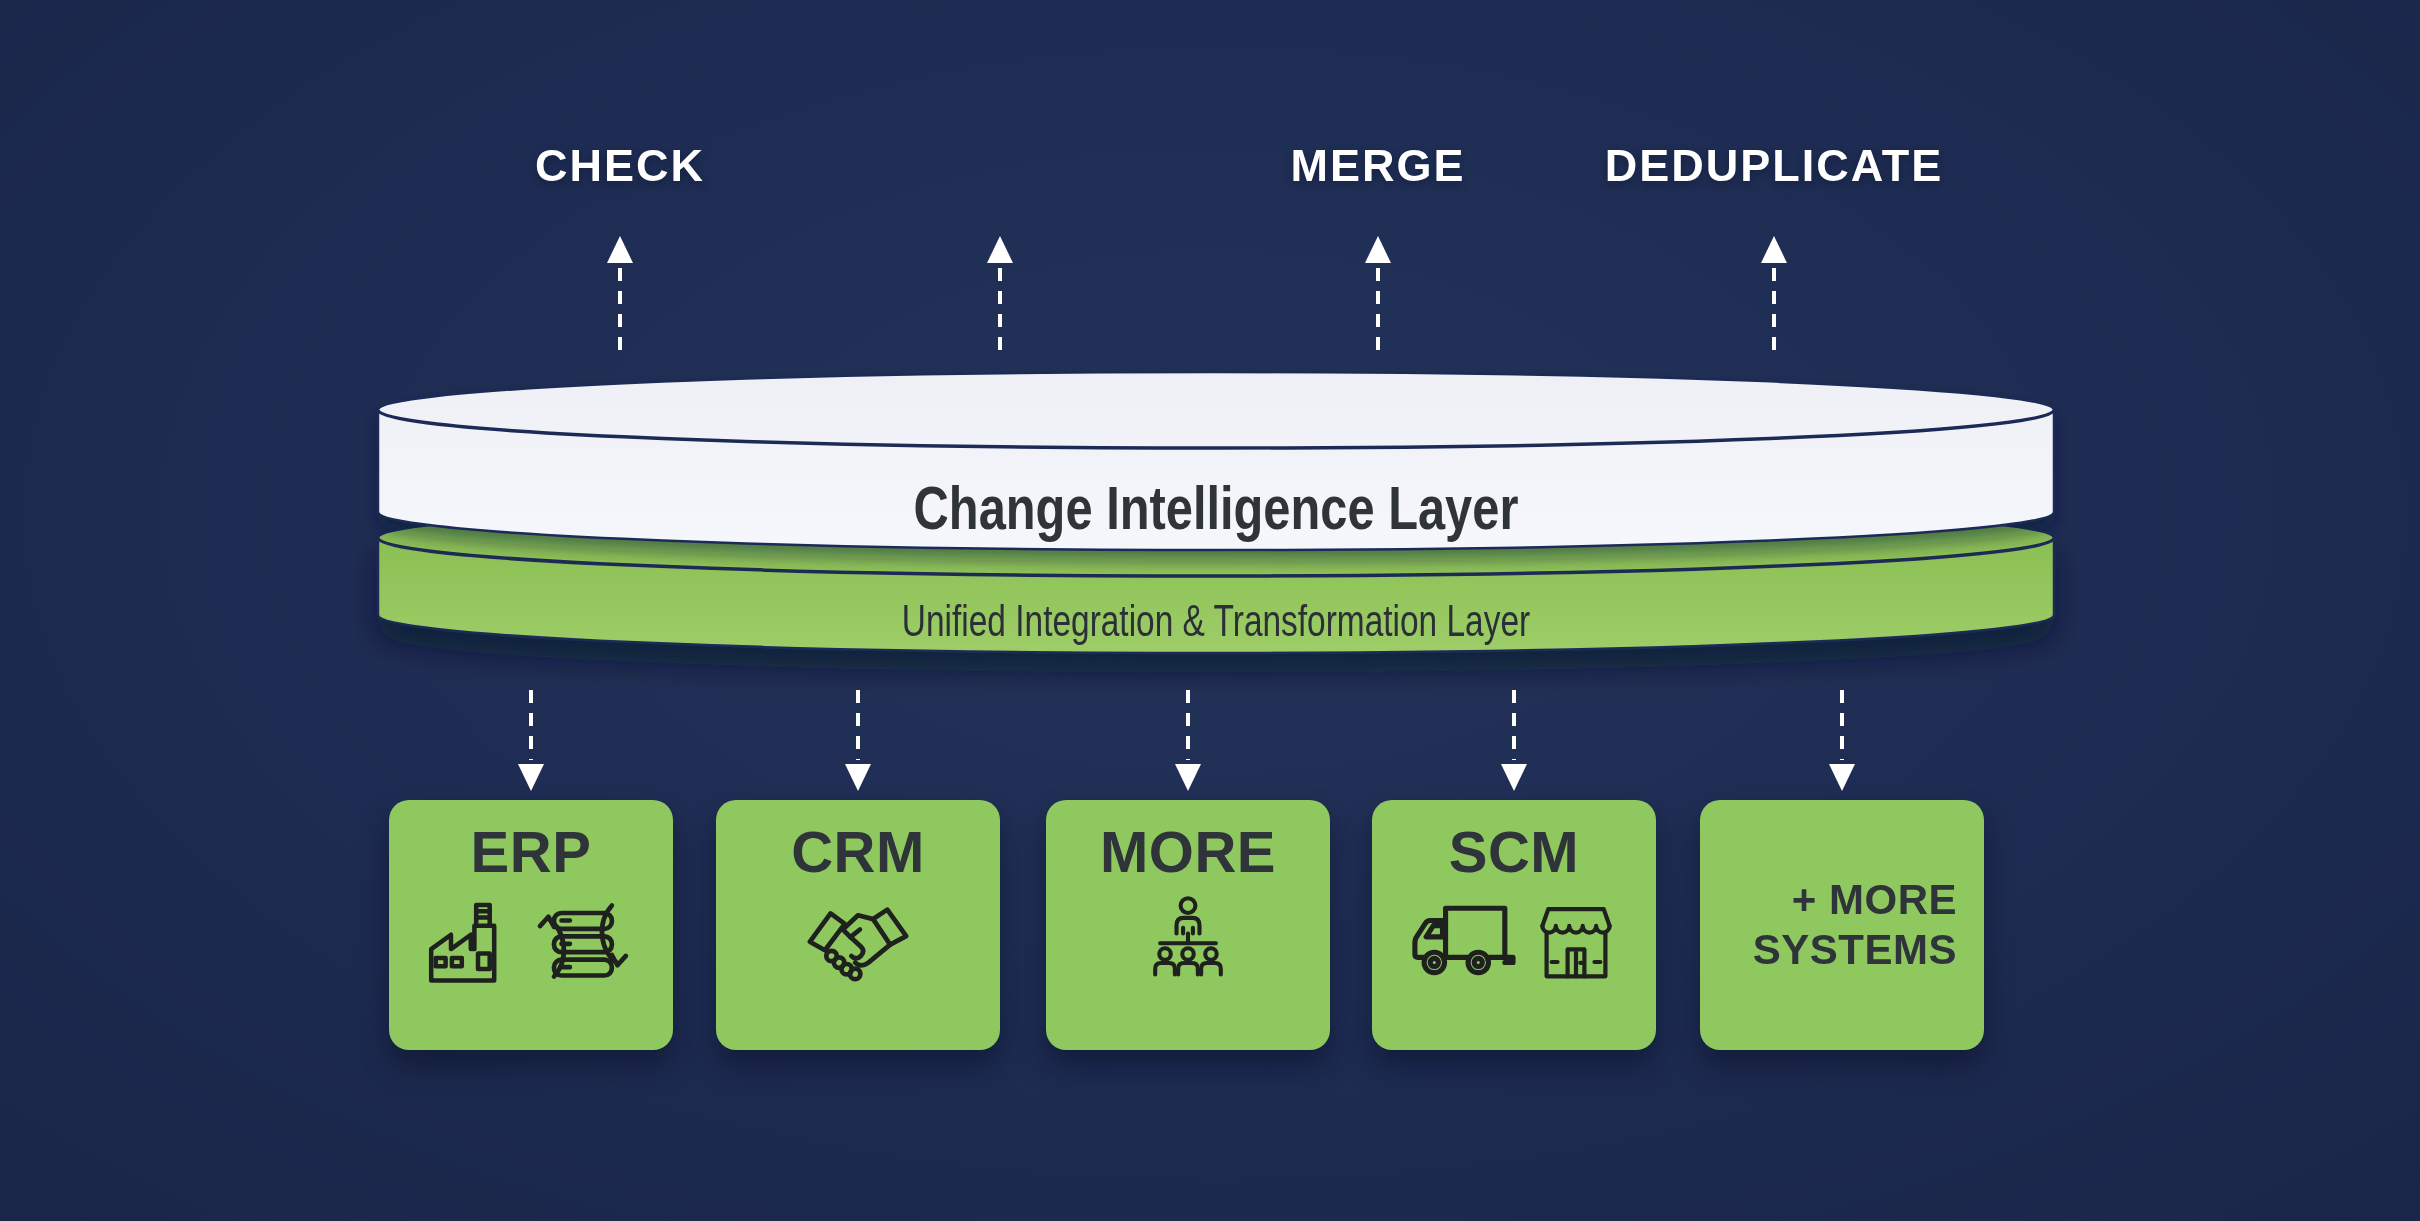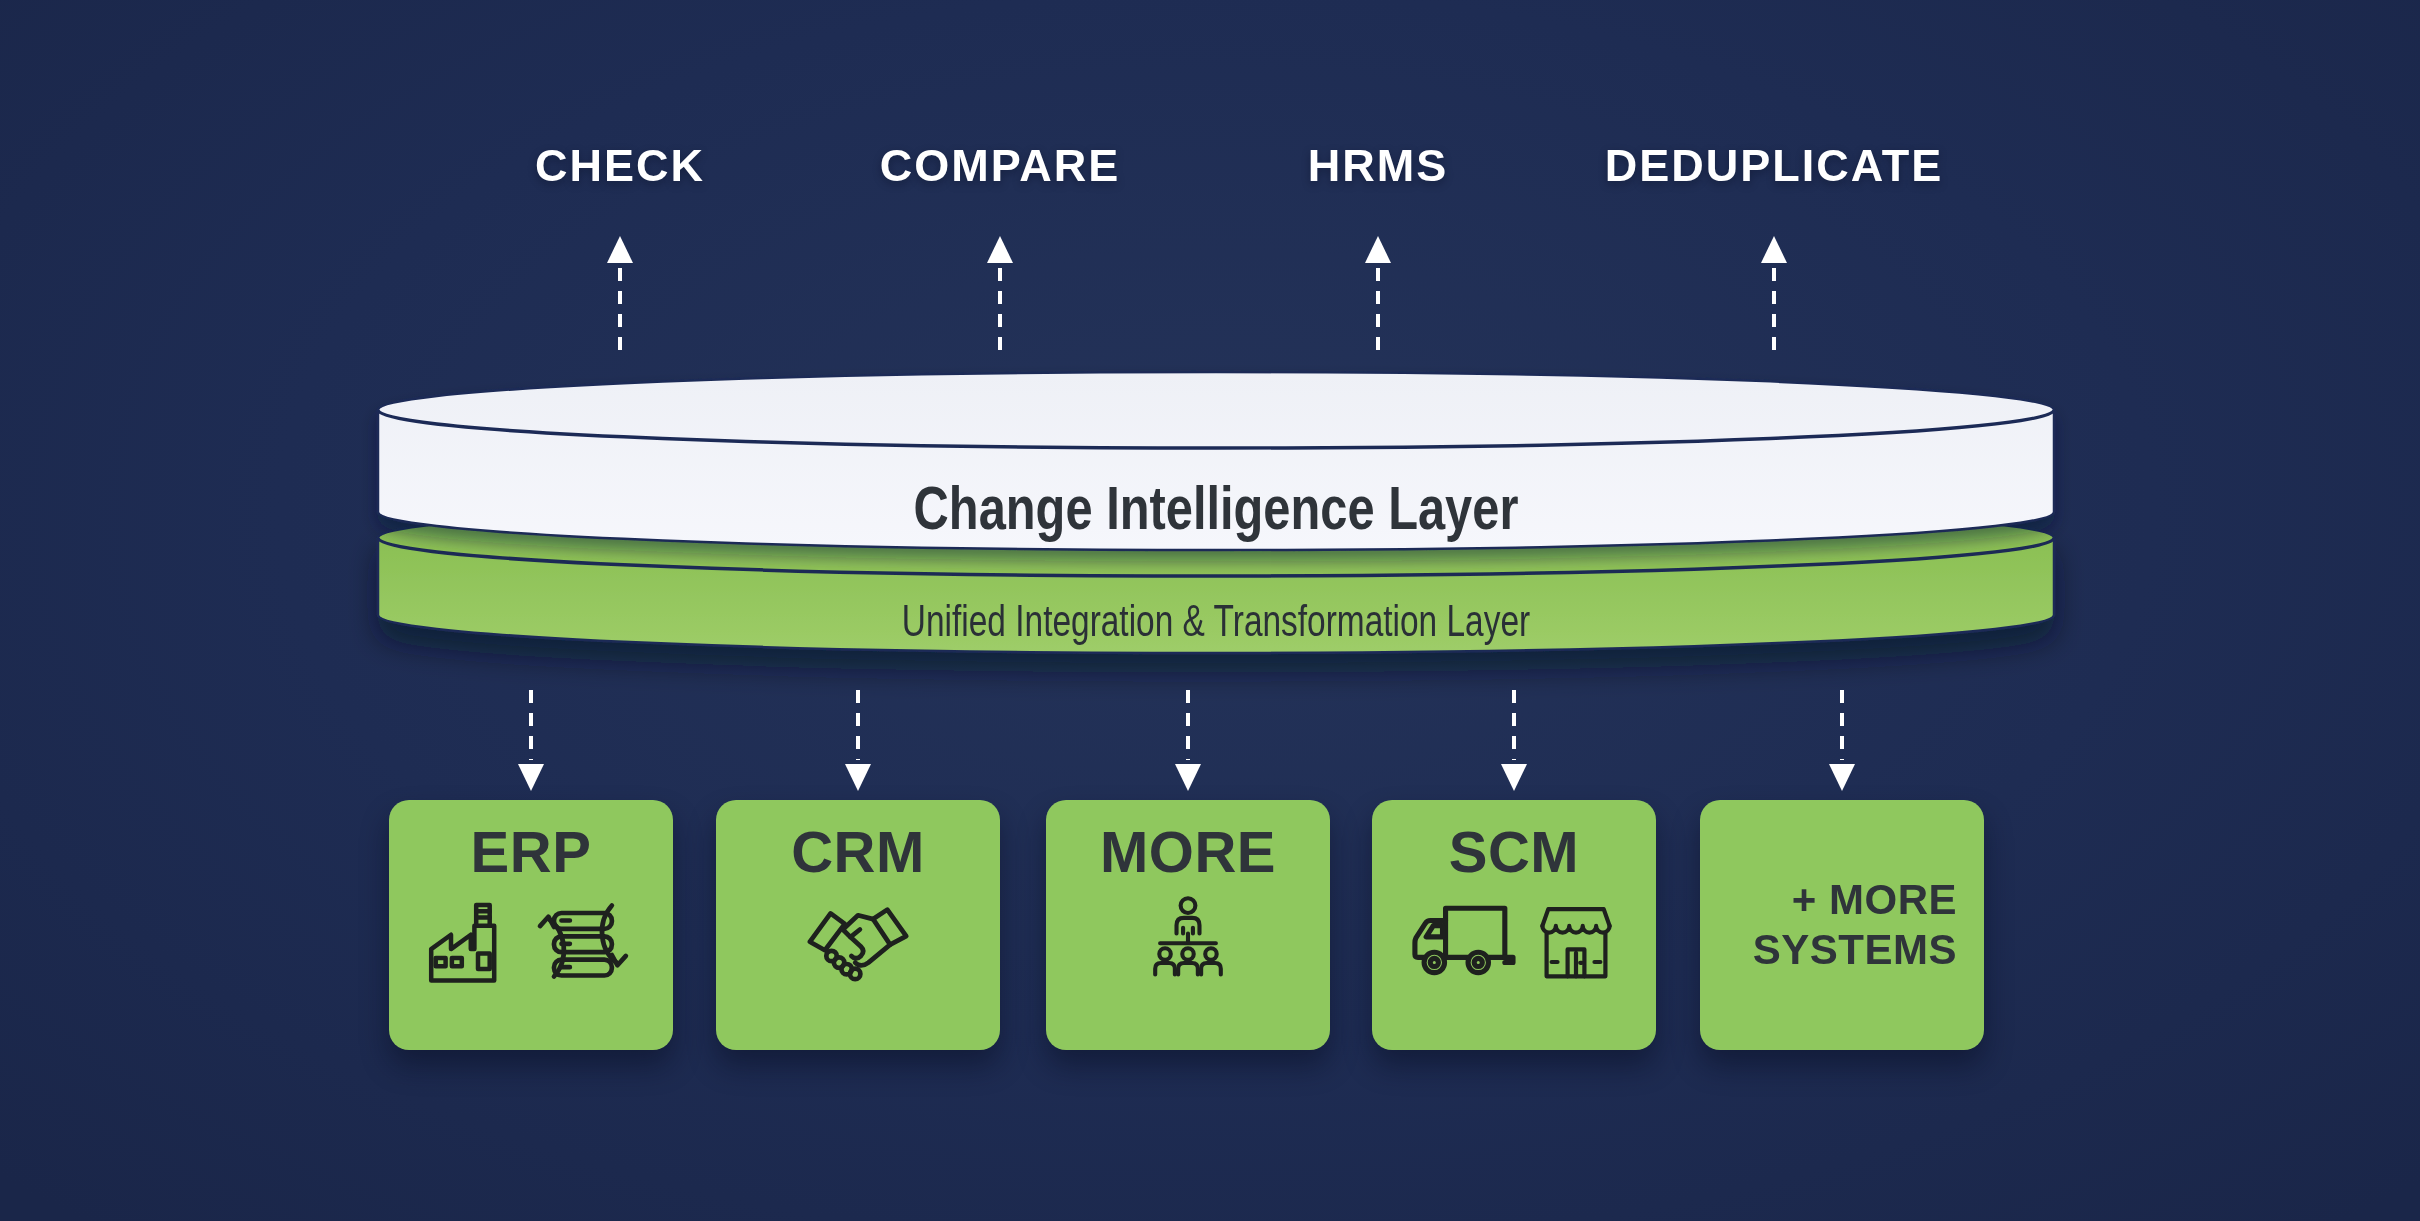--- a/index.html
+++ b/index.html
@@ -56,22 +56,21 @@
     white-space:normal;
   }
   .lineart{stroke:var(--icon-stroke,#1e211e);fill:none;stroke-width:5;stroke-linecap:round;stroke-linejoin:round;}
 </style>
 </head>
 <body>
 
 <div id="stage">
 
   <div class="op-label" style="left:620px">CHECK</div>
-  <div class="op-label" style="left:1000px">COMPARE</div>
-  <div class="op-label" style="left:1378px">HRMS</div>
+  <div class="op-label" style="left:1378px">MERGE</div>
   <div class="op-label" style="left:1774px">DEDUPLICATE</div>
 
   <div class="arrow" style="left:604px;top:236px">
     <svg width="32" height="120" viewBox="0 0 32 120">
         <polygon points="16,0 29,27 3,27" fill="#fff"></polygon>
         <line x1="16" y1="32" x2="16" y2="118" stroke="#fff" stroke-width="4" stroke-dasharray="13 10"></line>
       </svg>
   </div>
   <div class="arrow" style="left:984px;top:236px">
     <svg width="32" height="120" viewBox="0 0 32 120">

